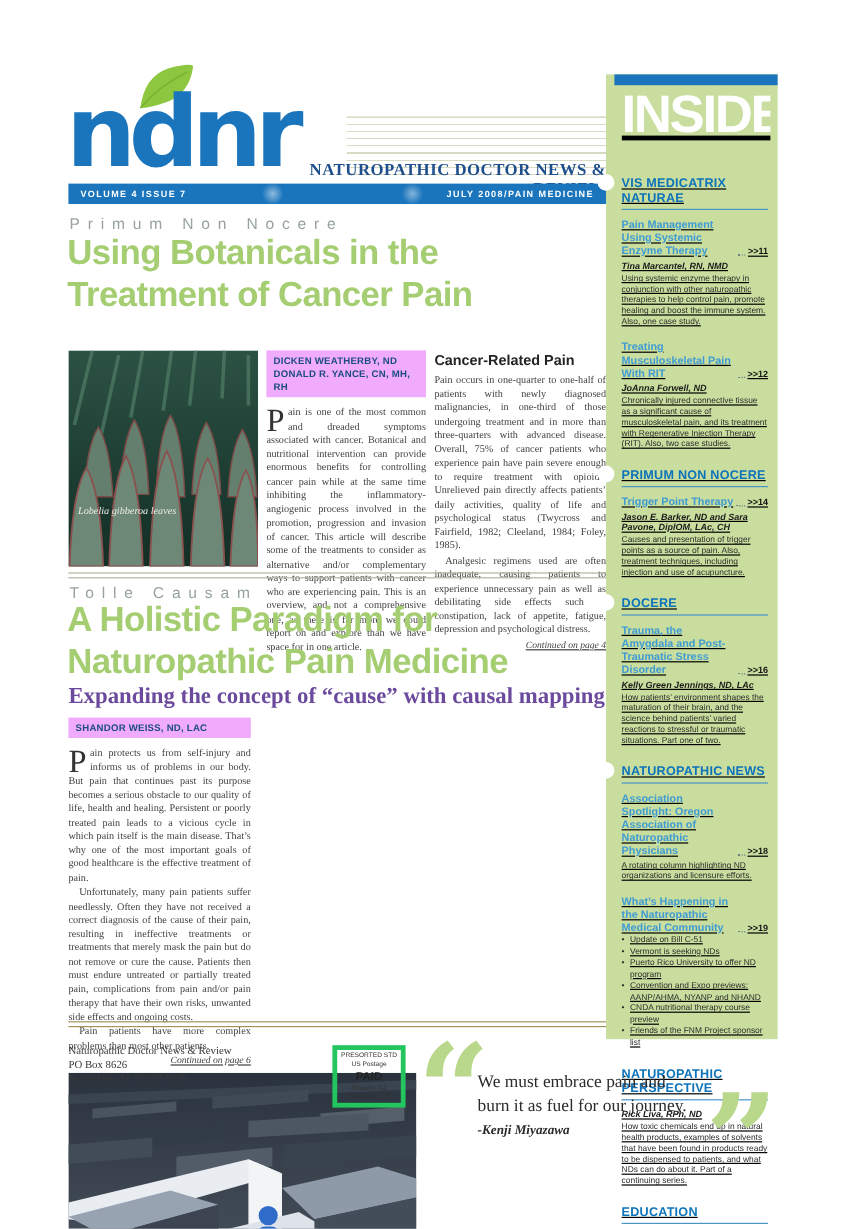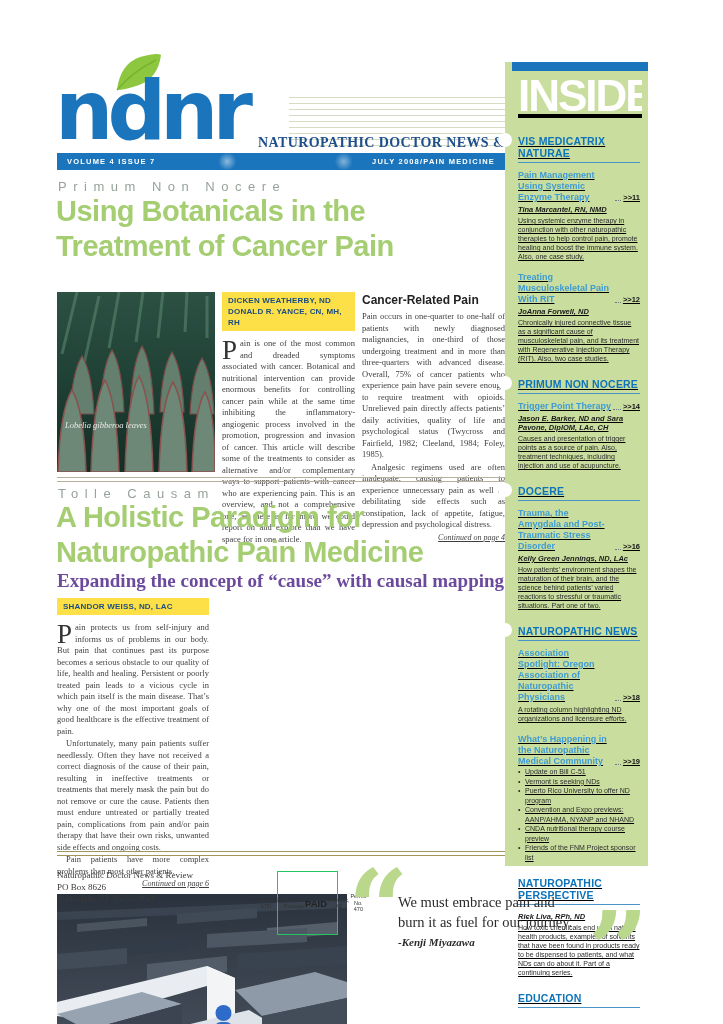--- a/index.html
+++ b/index.html
@@ -29,21 +29,21 @@
   
   .row1{position:absolute;left:57px;top:292px;width:448px;display:flex;gap:7px;}
   .row2{position:absolute;left:57px;top:598px;width:448px;display:flex;gap:6px;flex-direction:column;}
   .figure1{position:relative;width:158px;height:144px;flex:0 0 auto;}
   .figure2{position:relative;width:290px;height:250px;flex:0 0 auto;}
   .plant-caption{position:absolute;left:8px;bottom:6px;color:#e9e9e2;
         font-family:"Liberation Serif",serif;font-style:italic;font-size:8.5px;}
   .col-a{width:133px;flex:0 0 auto;}
   .col-b{width:143px;flex:0 0 auto;}
   .col-c{width:152px;flex:0 0 auto;}
-  .authorbox{background:#fde047;color:#1c4d80;font-weight:bold;font-size:8px;
+  .authorbox{background:#f0abfc;color:#1c4d80;font-weight:bold;font-size:8px;
         line-height:11px;padding:3px 6px;letter-spacing:.2px;margin-bottom:7px;}
   .body-txt{font-family:"Liberation Serif",serif;font-size:8.5px;line-height:11.5px;
         color:#3f3f3f;text-align:justify;margin:0;}
   .has-dropcap::first-letter{float:left;font-size:27px;line-height:22px;padding:1px 3px 0 0;color:#333;}
   .indent{text-indent:9px;margin-top:1px;}
   .colhead{font-size:12px;font-weight:bold;color:#222;margin:1px 0 4px;}
   .continued{font-family:"Liberation Serif",serif;font-style:italic;font-size:8px;
         color:#3f3f3f;text-align:right;margin-top:2px;text-decoration:underline;}
   .divider1{position:absolute;left:57px;top:477px;width:448px;height:3px;
         border-top:1px solid #b6b19e;border-bottom:1px solid #b6b19e;}
@@ -64,22 +64,22 @@
         font-size:9px;line-height:11px;}
   .leader{flex:1;min-width:6px;border-bottom:1px dotted #6a7c88;margin:0 2px 2px;}
   .pg{white-space:nowrap;font-weight:bold;font-size:7.5px;color:#111;}
   .eauth{font-weight:bold;font-style:italic;font-size:7.5px;color:#1a1a1a;margin-top:2px;}
   .esum{font-size:7px;line-height:9px;color:#2b2b2b;margin-top:2px;}
   .bullet{font-size:7px;line-height:9.5px;color:#2b2b2b;padding-left:7px;position:relative;}
   .bullet::before{content:"•";position:absolute;left:0;}
   
   .address{position:absolute;left:57px;top:870px;font-family:"Liberation Serif",serif;
         font-size:9px;line-height:11.5px;color:#3a3a3a;}
-  .stamp{position:absolute;left:277px;top:871px;width:61px;height:64px;border:1px solid #22c55e;
-        box-sizing:border-box;display:flex;align-items:center;
+  .stamp{position:absolute;left:277px;top:871px;width:61px;height:52px;border:4px solid #22c55e;
+        box-sizing:border-box;display:flex;flex-direction:column;align-items:center;
         justify-content:center;gap:1px;text-align:center;}
   .stamp .s-small{font-size:5.5px;color:#333;line-height:6.5px;}
   .stamp .s-paid{font-size:9.5px;font-weight:bold;color:#222;line-height:11px;}
   .qmark{position:absolute;color:#b9d88b;font-family:"DejaVu Serif",serif;font-weight:bold;
         font-size:105px;line-height:60px;}
   .q-open{left:348px;top:878px;}
   .q-close{left:588px;top:920px;}
   .quote{position:absolute;left:398px;top:892px;width:235px;text-align:left;
         font-family:"Liberation Serif",serif;color:#2b2b2b;}
   .q-l{font-size:14.5px;line-height:20px;}
@@ -220,21 +220,21 @@
       </svg>
     </div>
   </div>
 
   <div class="goldrule"></div>
 
   <div class="sidebar">
     <div class="side-topbar"></div>
     <div class="inside-title">INSIDE</div>
 
-    <div class="sec" style="margin-top:16px">
+    <div class="sec" style="margin-top:28px">
       <span class="notch"></span>
       <div class="sec-h">VIS MEDICATRIX NATURAE</div>
       <div class="entry">
         <div class="etitle">
             <span>Pain Management Using Systemic Enzyme Therapy</span>
             <span class="leader"></span>
             <span class="pg">&gt;&gt;11</span>
           </div>
         <div class="eauth">Tina Marcantel, RN, NMD</div>
         <div class="esum">Using systemic enzyme therapy in conjunction with other naturopathic therapies to help control pain, promote healing and boost the immune system. Also, one case study.</div>

